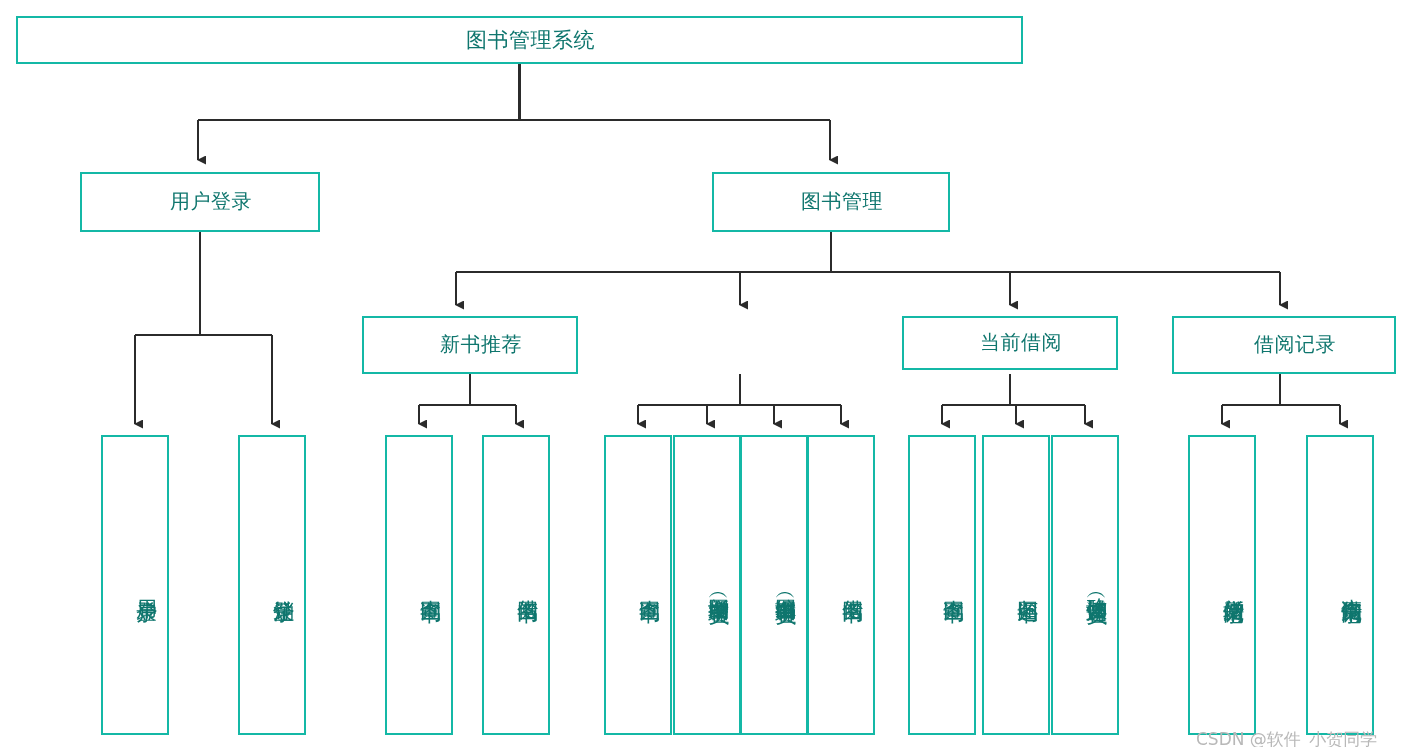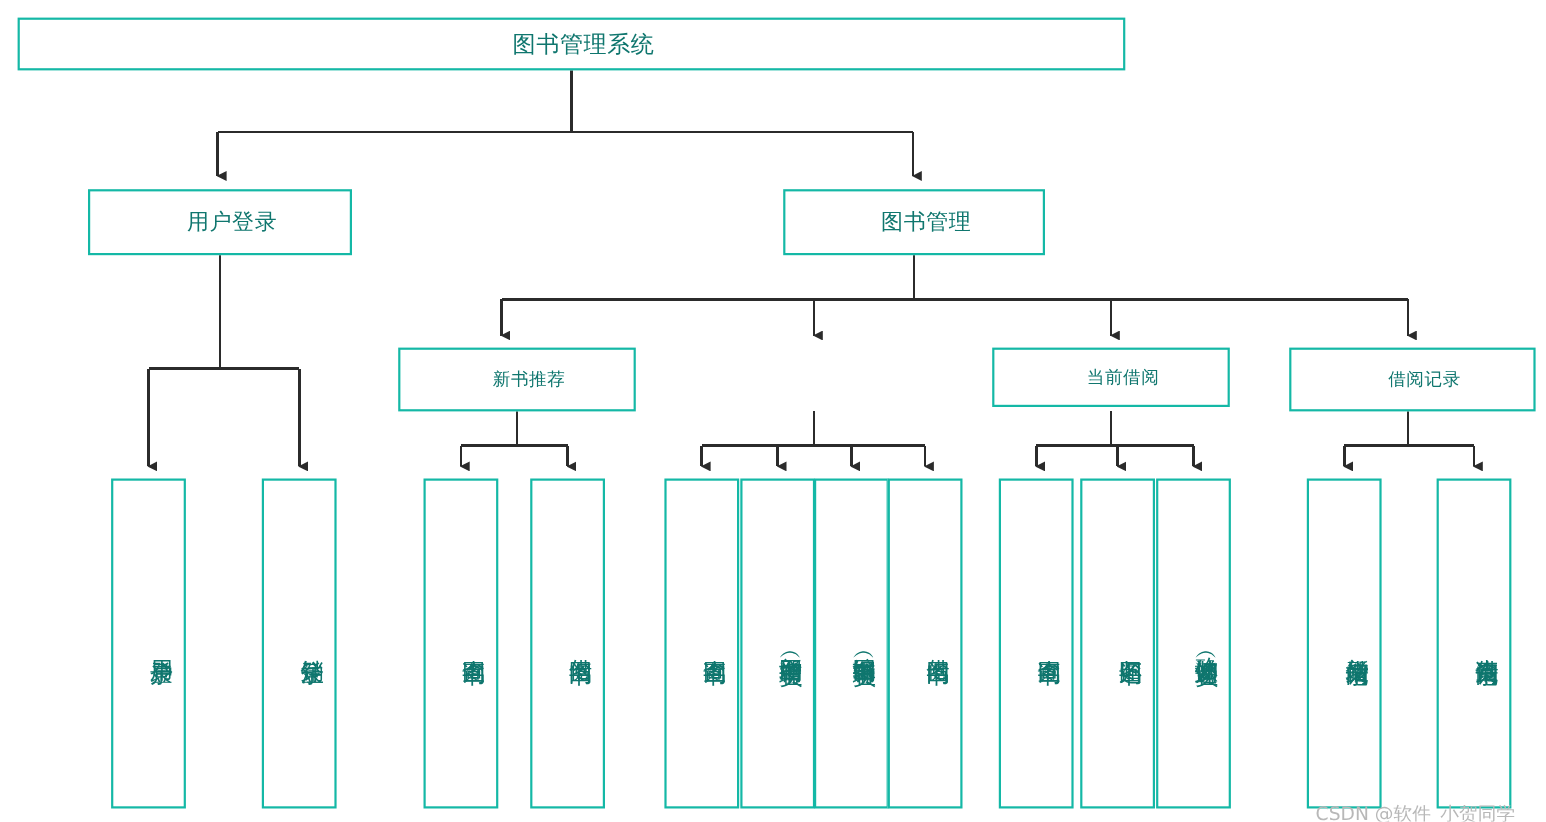--- a/index.html
+++ b/index.html
@@ -39,21 +39,21 @@
     padding-left: 22px;
   }
   .node-label {
     display: block;
     text-align: center;
     line-height: 1.18;
     letter-spacing: 0.5px;
   }
   .node.root .node-label { font-size: 21px; }
   .node.level2 .node-label { font-size: 20px; }
-  .node.level3 .node-label { font-size: 16px; }
+  .node.level3 .node-label { font-size: 20px; }
   .node.leaf {
     align-items: center;
     justify-content: center;
   }
   .node.leaf .node-label {
     writing-mode: vertical-rl;
     text-orientation: upright;
     font-size: 21px;
     line-height: 1.22;
     letter-spacing: 1px;

